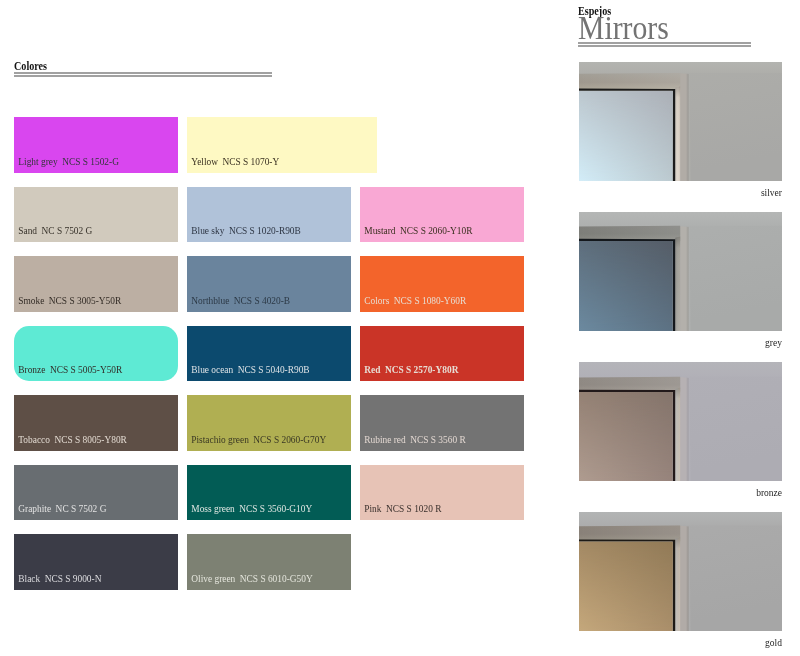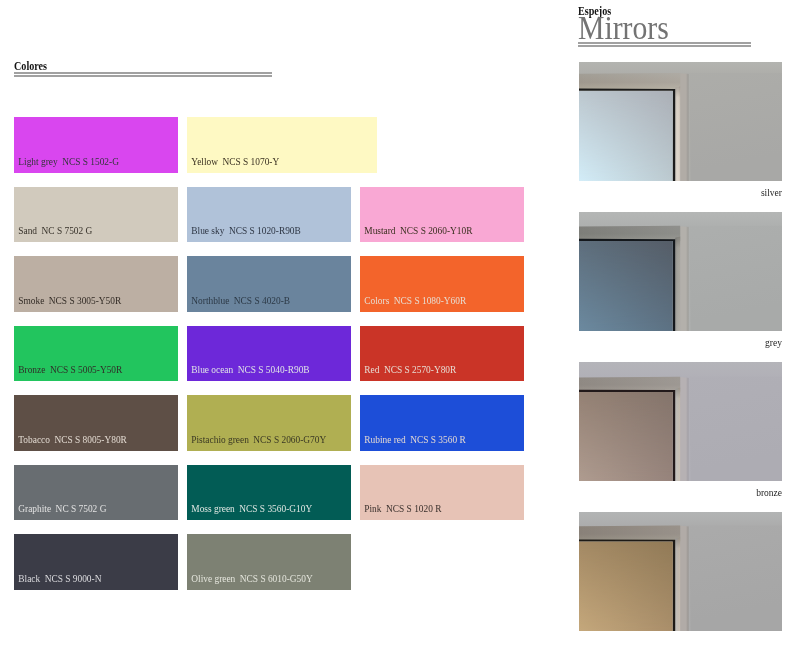--- a/index.html
+++ b/index.html
@@ -72,38 +72,38 @@
             <div class="lbl" style="color: rgb(51, 44, 38);"><span class="nm">Smoke</span><span class="code">NCS S 3005-Y50R</span></div>
           </div>
           <div class="swatch" style="background: rgb(106, 132, 157);">
             <div class="lbl" style="color: rgb(44, 57, 70);"><span class="nm">Northblue</span><span class="code">NCS S 4020-B</span></div>
           </div>
           <div class="swatch" style="background: rgb(243, 100, 43);">
             <div class="lbl" style="color: rgb(230, 221, 210);"><span class="nm">Colors</span><span class="code">NCS S 1080-Y60R</span></div>
           </div>
         </div>
         <div class="swatch-row" style="top: 325.5px;">
-          <div class="swatch" style="background: #22c55e;">
+          <div class="swatch" style="background: #5eead4; border-radius: 15px;">
             <div class="lbl" style="color: rgb(49, 45, 40);"><span class="nm">Bronze</span><span class="code">NCS S 5005-Y50R</span></div>
           </div>
-          <div class="swatch" style="background: #6d28d9; text-align: right;">
+          <div class="swatch" style="background: #0c4a6e; text-align: right;">
             <div class="lbl" style="color: rgb(223, 227, 230);"><span class="nm">Blue ocean</span><span class="code">NCS S 5040-R90B</span></div>
           </div>
-          <div class="swatch" style="background: rgb(202, 52, 39);">
+          <div class="swatch" style="background: rgb(202, 52, 39); font-weight: bold;">
             <div class="lbl" style="color: rgb(231, 221, 212);"><span class="nm">Red</span><span class="code">NCS S 2570-Y80R</span></div>
           </div>
         </div>
         <div class="swatch-row" style="top: 395px;">
           <div class="swatch" style="background: rgb(94, 79, 70); text-decoration: underline;">
             <div class="lbl" style="color: rgb(227, 219, 210);"><span class="nm">Tobacco</span><span class="code">NCS S 8005-Y80R</span></div>
           </div>
           <div class="swatch" style="background: rgb(176, 175, 82);">
             <div class="lbl" style="color: rgb(58, 56, 36);"><span class="nm">Pistachio green</span><span class="code">NCS S 2060-G70Y</span></div>
           </div>
-          <div class="swatch" style="background: #1d4ed8;">
+          <div class="swatch" style="background: #737373;">
             <div class="lbl" style="color: rgb(227, 216, 210);"><span class="nm">Rubine red</span><span class="code">NCS S 3560 R</span></div>
           </div>
         </div>
         <div class="swatch-row" style="top: 464.5px;">
           <div class="swatch" style="background: rgb(104, 109, 113);">
             <div class="lbl" style="color: rgb(226, 226, 226);"><span class="nm">Graphite</span><span class="code">NC S 7502 G</span></div>
           </div>
           <div class="swatch" style="background: rgb(2, 92, 85);">
             <div class="lbl" style="color: rgb(223, 230, 226);"><span class="nm">Moss green</span><span class="code">NCS S 3560-G10Y</span></div>
           </div>
@@ -400,17 +400,17 @@
             <path d="M101.2 13.799999999999999 L110.5 14.599999999999998 L111.5 119 L101.2 119 Z" fill="url(#gSide3)"></path>
             <path d="M0 14.2 L101.2 13.399999999999999 L101.2 29.6 L0 29.6 Z" fill="url(#gFrame3)"></path>
             <path d="M0 14.2 L101.2 13.399999999999999 L101.2 29.6 L0 29.6 Z" fill="url(#gFrameH3)"></path>
             <path d="M96.2 26.400000000000002 L101.2 25 L101.2 119 L96.2 119 Z" fill="url(#gFace3)"></path>
             <path d="M96.2 26.400000000000002 L101.2 25 L101.2 119 L96.2 119 Z" fill="url(#gFaceV3)"></path>
             <path d="M0 27.4 L96.2 27.799999999999997 L96.2 119 L93.8 119 L93.8 29.6 L0 29.6 Z" fill="#1d1a16"></path>
             <g clip-path="url(#cG3)">
               <rect x="0" y="29.6" width="93.8" height="89.4" fill="url(#gGlassH23)"></rect>
               <rect x="0" y="29.6" width="93.8" height="89.4" fill="url(#gGlassH3)" mask="url(#mGlass3)"></rect>
             </g>
-          </svg></div>
+          </svg><div class="photo-cap">gold</div></div>
       </div>
   </section>
 
 </div>
 
 </body></html>

